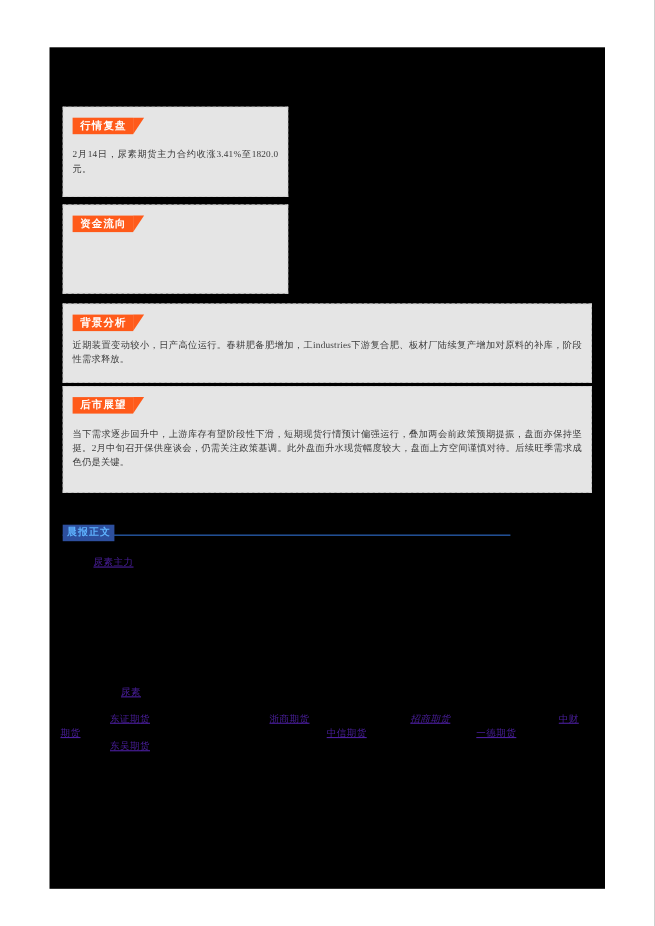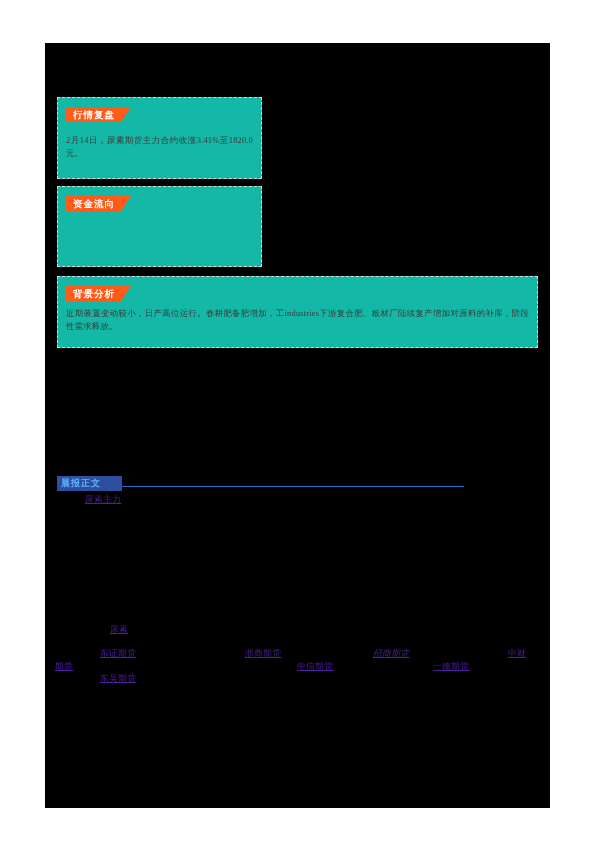--- a/index.html
+++ b/index.html
@@ -27,21 +27,21 @@
     top: 43px;
     width: 505px;
     height: 765px;
     background: #000000;
   }
 
   
   .block {
     position: absolute;
     border: 1px dashed #d8d8d8;
-    background: #14b8a6;
+    background: #e5e5e5;
     box-sizing: border-box;
   }
   .block.narrow { left: 12px; width: 205px; }
   .block.wide   { left: 12px; width: 481px; }
 
   .blk-market   { top: 54px;  height: 82px; }
   .blk-capital  { top: 143px; height: 81px; }
   .blk-backgrd  { top: 233px; height: 72px; }
   .blk-outlook  { top: 308px; height: 97px; }
 
@@ -95,21 +95,21 @@
     top: 428px;
     width: 420px;
   }
   .tab-chip {
     display: inline-block;
     background: #2d4f9e;
     color: #5fb3ff;
     font-size: 9px;
     font-weight: bold;
     letter-spacing: 1px;
-    padding: 2px 21px 2px 4px;
+    padding: 2px 3px 2px 4px;
     line-height: 11px;
     position: relative;
     z-index: 2;
   }
   .tab-rule {
     position: absolute;
     left: 0;
     top: 15px;
     width: 407px;
     height: 0;
@@ -120,21 +120,21 @@
   a.lnk {
     color: #4b1f9e;
     text-decoration: underline;
     font-size: 8.6px;
     letter-spacing: 0.5px;
     white-space: nowrap;
   }
   .lnk-main {
     position: absolute;
     left: 85px;
-    top: 494px;
+    top: 506px;
     font-size: 9px;
     color: #5c2fa8;
   }
 
   .link-grid { position: absolute; left: 0; top: 0; width: 100%; height: 100%; padding-left: 17px; }
   .link-grid a { position: absolute; }
 
   .lg-urea    { left: 110px; top: 624px; }
   .lg-dz      { left: 100px; top: 648px; }
   .lg-zs      { left: 245px; top: 648px; }
@@ -168,20 +168,27 @@
     </div>
 
     <div class="block wide blk-backgrd">
       <div class="badge">
         <span>背景分析</span>
         <span class="tail"></span>
       </div>
       <div class="body-text">近期装置变动较小，日产高位运行。春耕肥备肥增加，工industries下游复合肥、板材厂陆续复产增加对原料的补库，阶段性需求释放。</div>
     </div>
 
+    <div class="block wide blk-outlook">
+      <div class="badge">
+        <span>后市展望</span>
+        <span class="tail"></span>
+      </div>
+      <div class="body-text">当下需求逐步回升中，上游库存有望阶段性下滑，短期现货行情预计偏强运行，叠加两会前政策预期提振，盘面亦保持坚挺。2月中旬召开保供座谈会，仍需关注政策基调。此外盘面升水现货幅度较大，盘面上方空间谨慎对待。后续旺季需求成色仍是关键。</div>
+    </div>
 
     <div class="tab-section">
       <span class="tab-chip">晨报正文</span>
       <span class="tab-rule"></span>
     </div>
 
   </div>
 
   <a class="lnk lnk-main" href="#">尿素主力</a>
 

